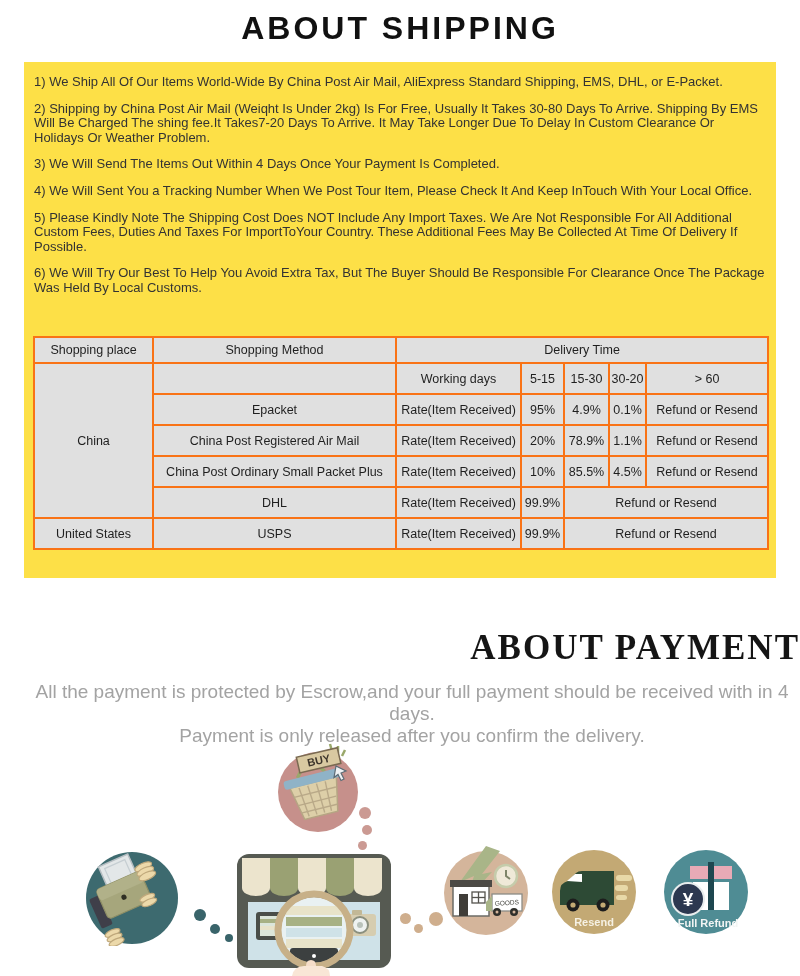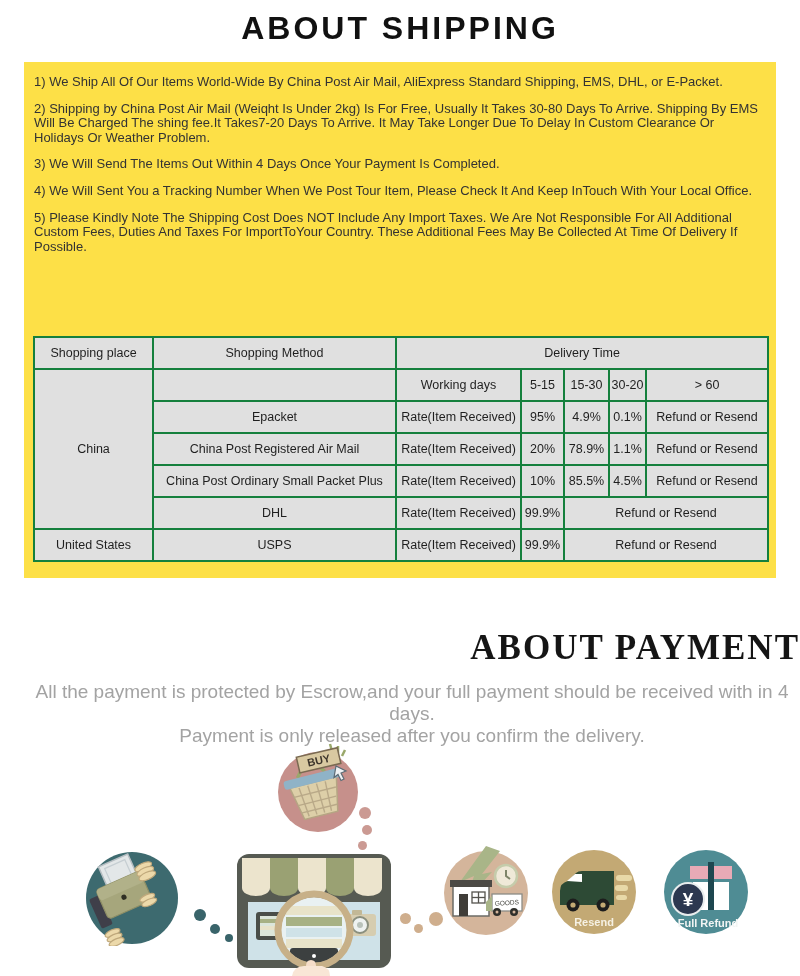--- a/index.html
+++ b/index.html
@@ -40,23 +40,23 @@
     position: absolute;
     top: 274px; left: 9px;
     width: 734px;
     border-collapse: collapse;
     table-layout: fixed;
     font-size: 12.5px;
     color: #1f1f1f;
     text-align: center;
   }
   .ship-table td {
-    border: 2px solid #15803d;
+    border: 2px solid #f97316;
     background: #e0e0e0;
-    padding: 8px 1px;
+    padding: 0 1px;
     height: 31px;
     overflow: hidden;
     white-space: nowrap;
   }
   .ship-table tr.hdr td { height: 26px; }
   .title-payment {
     position: absolute;
     top: 628px; left: 0;
     width: 100%;
     text-align: right;
@@ -92,20 +92,21 @@
 <body>
 
 <div class="title-shipping">ABOUT SHIPPING</div>
 
 <div class="panel">
   <p>1) We Ship All Of Our Items World-Wide By China Post Air Mail, AliExpress Standard Shipping, EMS, DHL, or E-Packet.</p>
   <p>2) Shipping by China Post Air Mail (Weiqht Is Under 2kg) Is For Free, Usually It Takes 30-80 Days To Arrive. Shipping By EMS Will Be Charged The shing fee.It Takes7-20 Days To Arrive. It May Take Longer Due To Delay In Custom Clearance Or Holidays Or Weather Problem.</p>
   <p>3) We Will Send The Items Out Within 4 Days Once Your Payment Is Completed.</p>
   <p>4) We Will Sent You a Tracking Number When We Post Tour Item, Please Check It And Keep InTouch With Your Local Office.</p>
   <p>5) Please Kindly Note The Shipping Cost Does NOT Include Any Import Taxes. We Are Not Responsible For All Additional Custom Fees, Duties And Taxes For ImportToYour Country. These Additional Fees May Be Collected At Time Of Delivery If Possible.</p>
+  <p>6) We Will Try Our Best To Help You Avoid Extra Tax, But The Buyer Should Be Responsible For Clearance Once The Package Was Held By Local Customs.</p>
 
   <table class="ship-table">
     <colgroup>
       <col style="width:119px">
         <col style="width:243px">
         <col style="width:125px">
       <col style="width:43px">
         <col style="width:45px">
         <col style="width:37px">
         <col style="width:122px">

